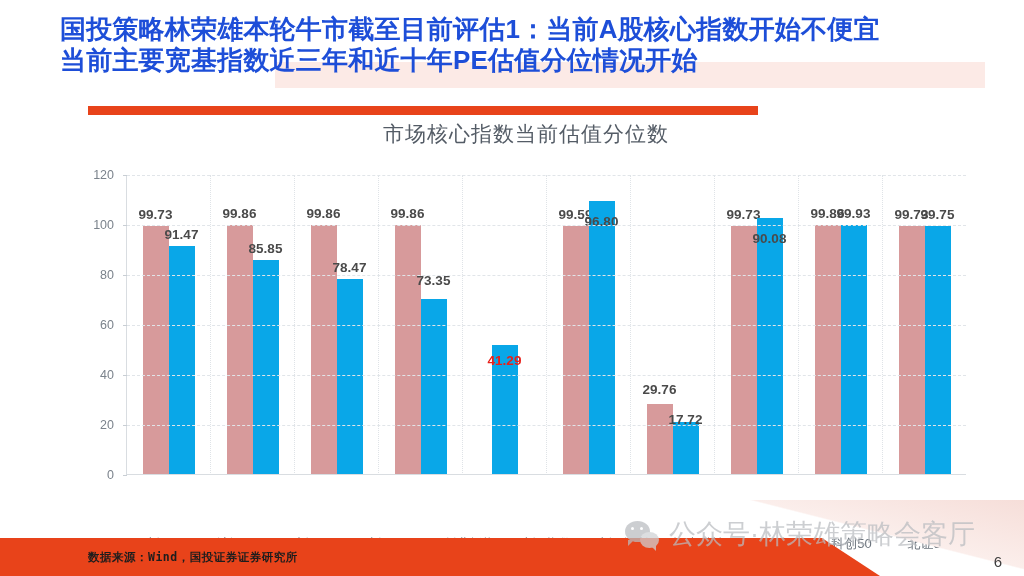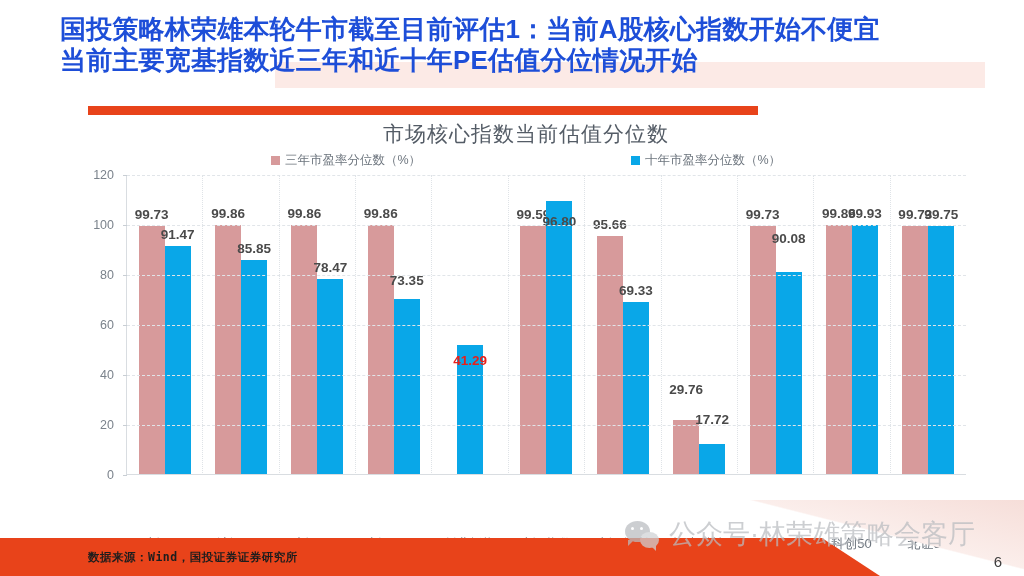--- a/index.html
+++ b/index.html
@@ -149,30 +149,20 @@
   <div class="title-wrap">
     <div class="title-hl"></div>
     <div class="title-line">国投策略林荣雄本轮牛市截至目前评估1：当前A股核心指数开始不便宜</div>
     <div class="title-line">当前主要宽基指数近三年和近十年PE估值分位情况开始</div>
     <div class="title-bar"></div>
   </div>
 
   <div class="chart">
     <div class="chart-title">市场核心指数当前估值分位数</div>
 
-    <div class="legend">
-      <div class="legend-item">
-        <span class="lg-sw" style="background:#d79a9b"></span>
-        <span>三年市盈率分位数（%）</span>
-      </div>
-      <div class="legend-item">
-        <span class="lg-sw" style="background:#09a7e8"></span>
-        <span>十年市盈率分位数（%）</span>
-      </div>
-    </div>
 
     <div class="plot-outer">
       <div class="yaxis" id="yaxis">
           <div class="ytick" style="top: 300px;">0</div>
           <div class="ytick" style="top: 250px;">20</div>
           <div class="ytick" style="top: 200px;">40</div>
           <div class="ytick" style="top: 150px;">60</div>
           <div class="ytick" style="top: 100px;">80</div>
           <div class="ytick" style="top: 50px;">100</div>
           <div class="ytick" style="top: 0px;">120</div>
@@ -218,40 +208,32 @@
             </div>
             <div class="cat">
               <div class="bar s1" style="height: 248.975px;">
                 <span class="vlabel" style="bottom: 252.975px;">99.59</span>
               </div>
               <div class="bar s2" style="height: 274px;">
                 <span class="vlabel" style="bottom: 246px;">96.80</span>
               </div>
             </div>
             <div class="cat">
-              <div class="bar s1" style="height: 239.15px;">
-                <span class="vlabel" style="bottom: 243.15px;">95.66</span>
-              </div>
-              <div class="bar s2" style="height: 173.325px;">
-                <span class="vlabel" style="bottom: 177.325px;">69.33</span>
-              </div>
-            </div>
-            <div class="cat">
-              <div class="bar s1" style="height: 55px;">
+              <div class="bar s1" style="height: 71px;">
                 <span class="vlabel" style="bottom: 78.4px;">29.76</span>
               </div>
-              <div class="bar s2" style="height: 31px;">
+              <div class="bar s2" style="height: 53px;">
                 <span class="vlabel" style="bottom: 48.3px;">17.72</span>
               </div>
             </div>
             <div class="cat">
               <div class="bar s1" style="height: 249.325px;">
                 <span class="vlabel" style="bottom: 253.325px;">99.73</span>
               </div>
-              <div class="bar s2" style="height: 203px;">
+              <div class="bar s2" style="height: 257px;">
                 <span class="vlabel" style="bottom: 229.2px;">90.08</span>
               </div>
             </div>
             <div class="cat">
               <div class="bar s1" style="height: 249.65px;">
                 <span class="vlabel" style="bottom: 253.65px;">99.86</span>
               </div>
               <div class="bar s2" style="height: 249.825px;">
                 <span class="vlabel" style="bottom: 253.825px;">99.93</span>
               </div>

